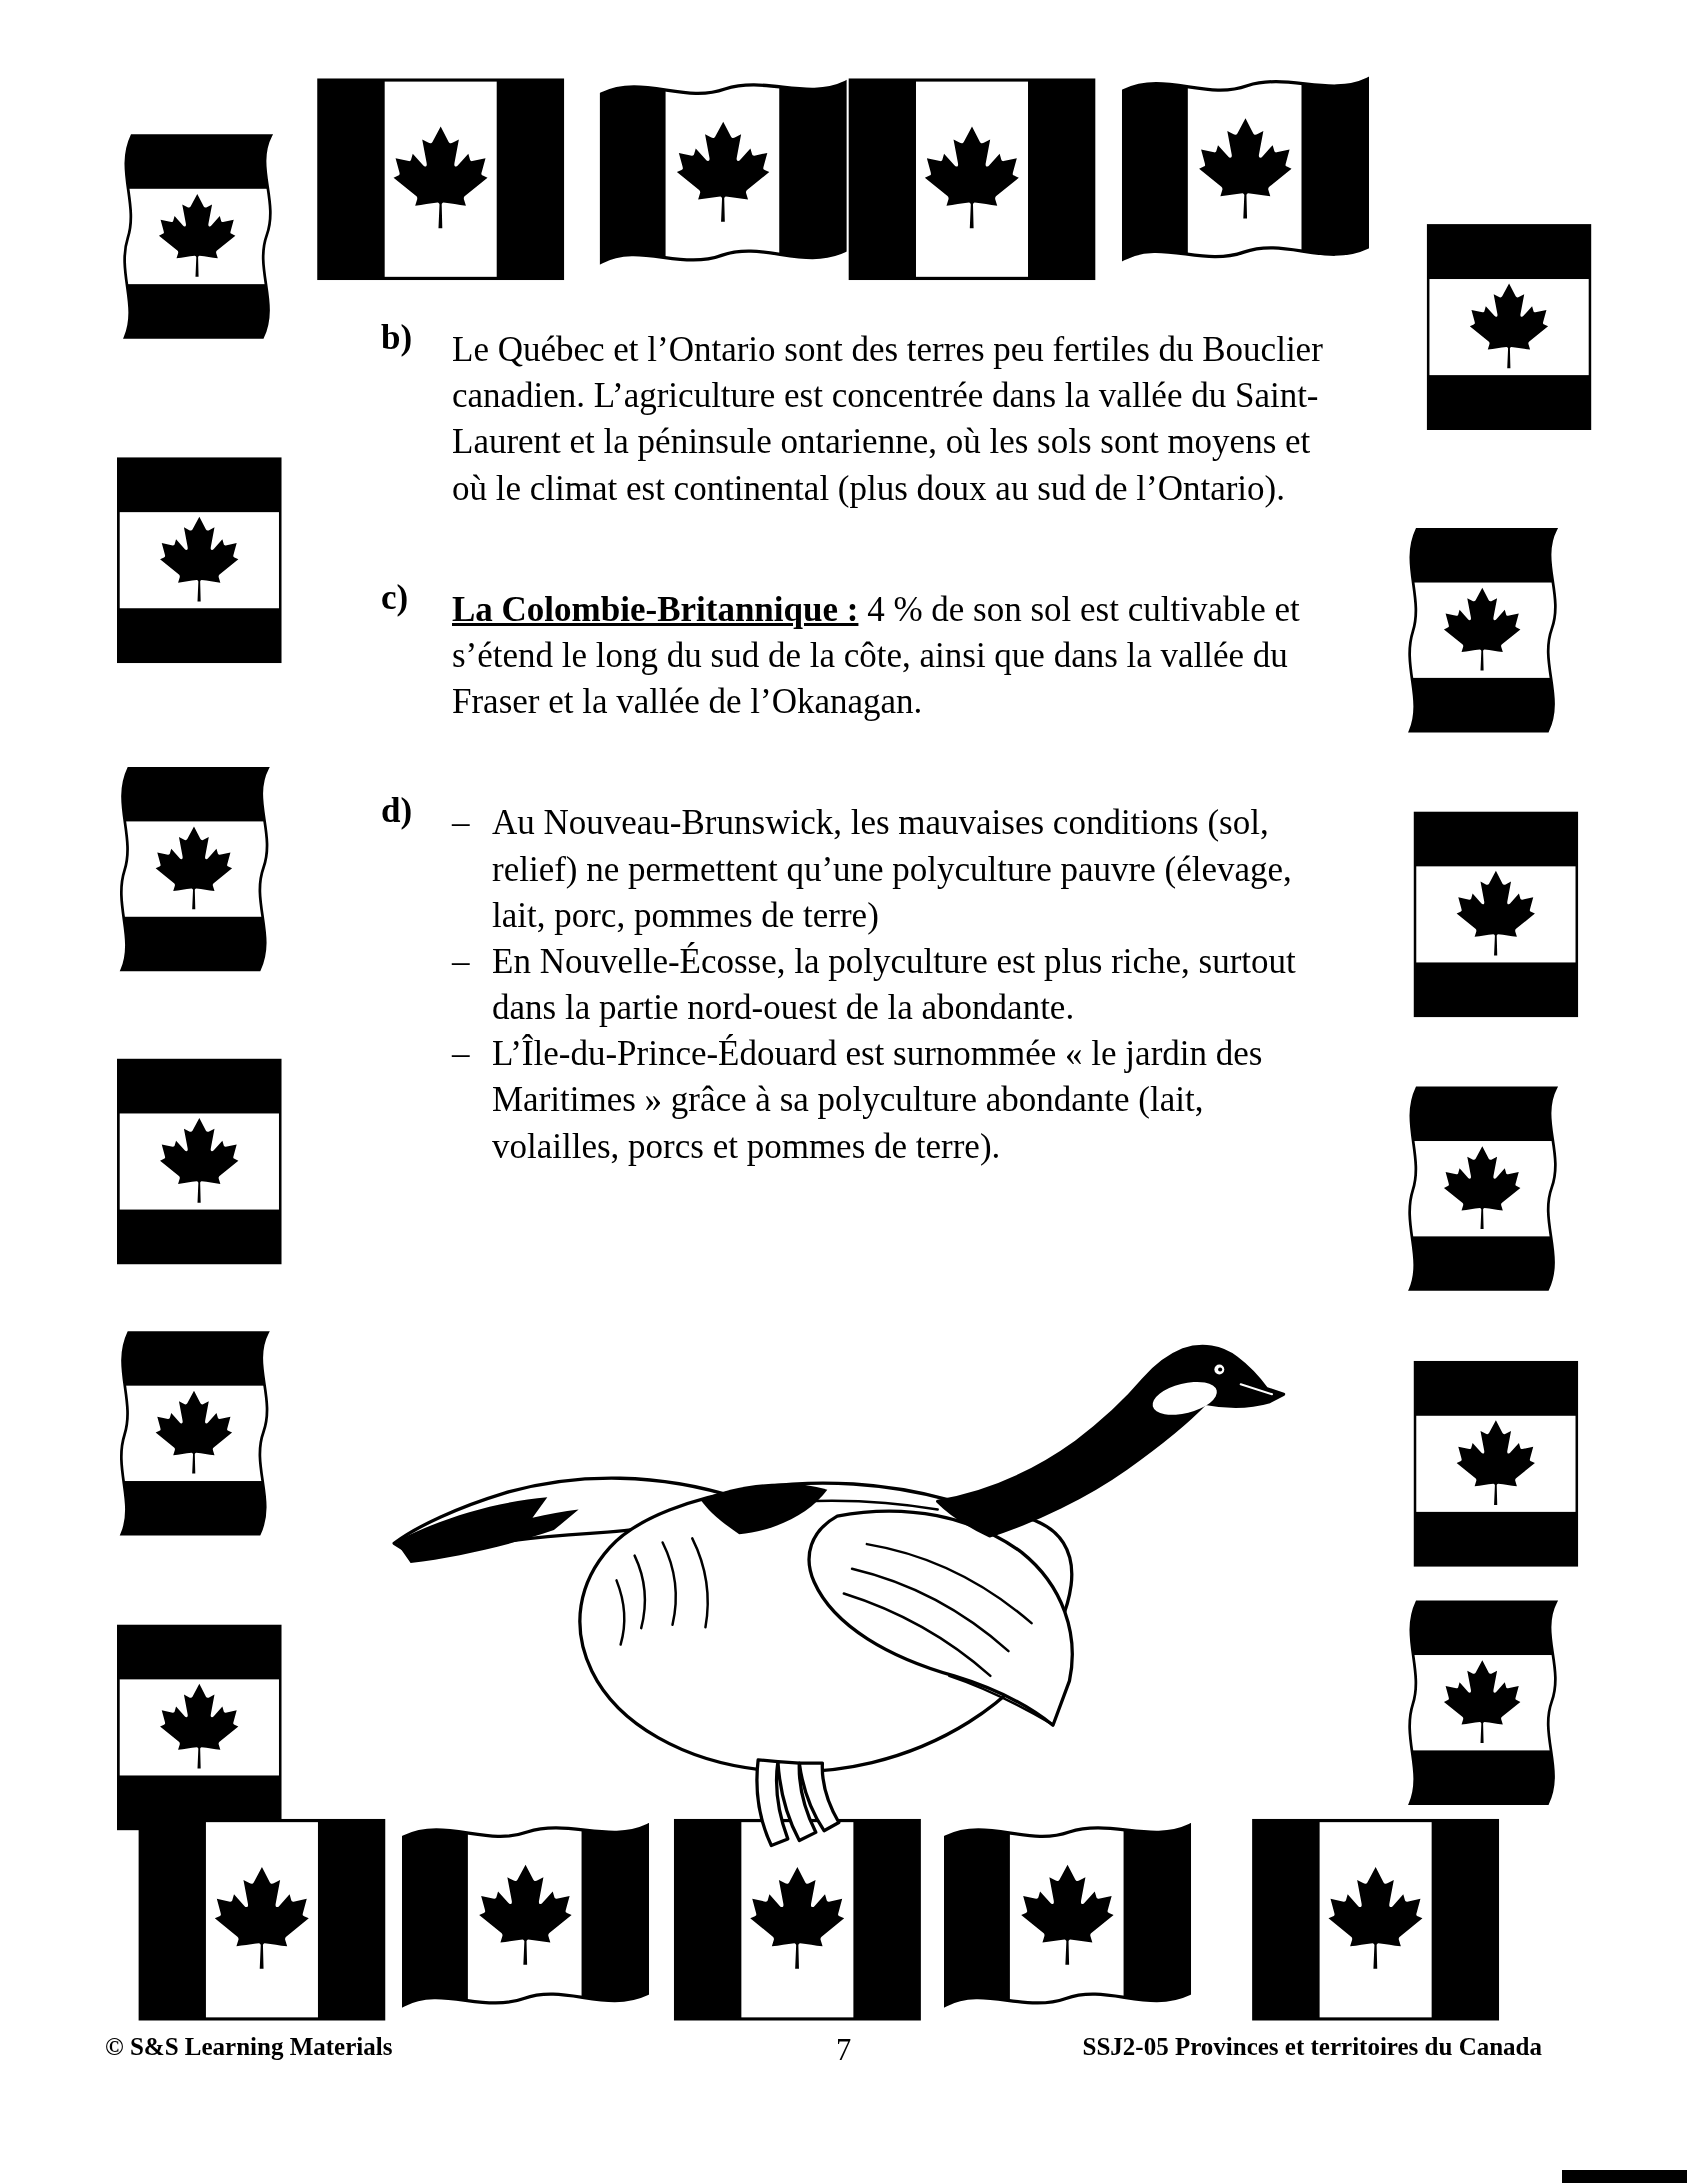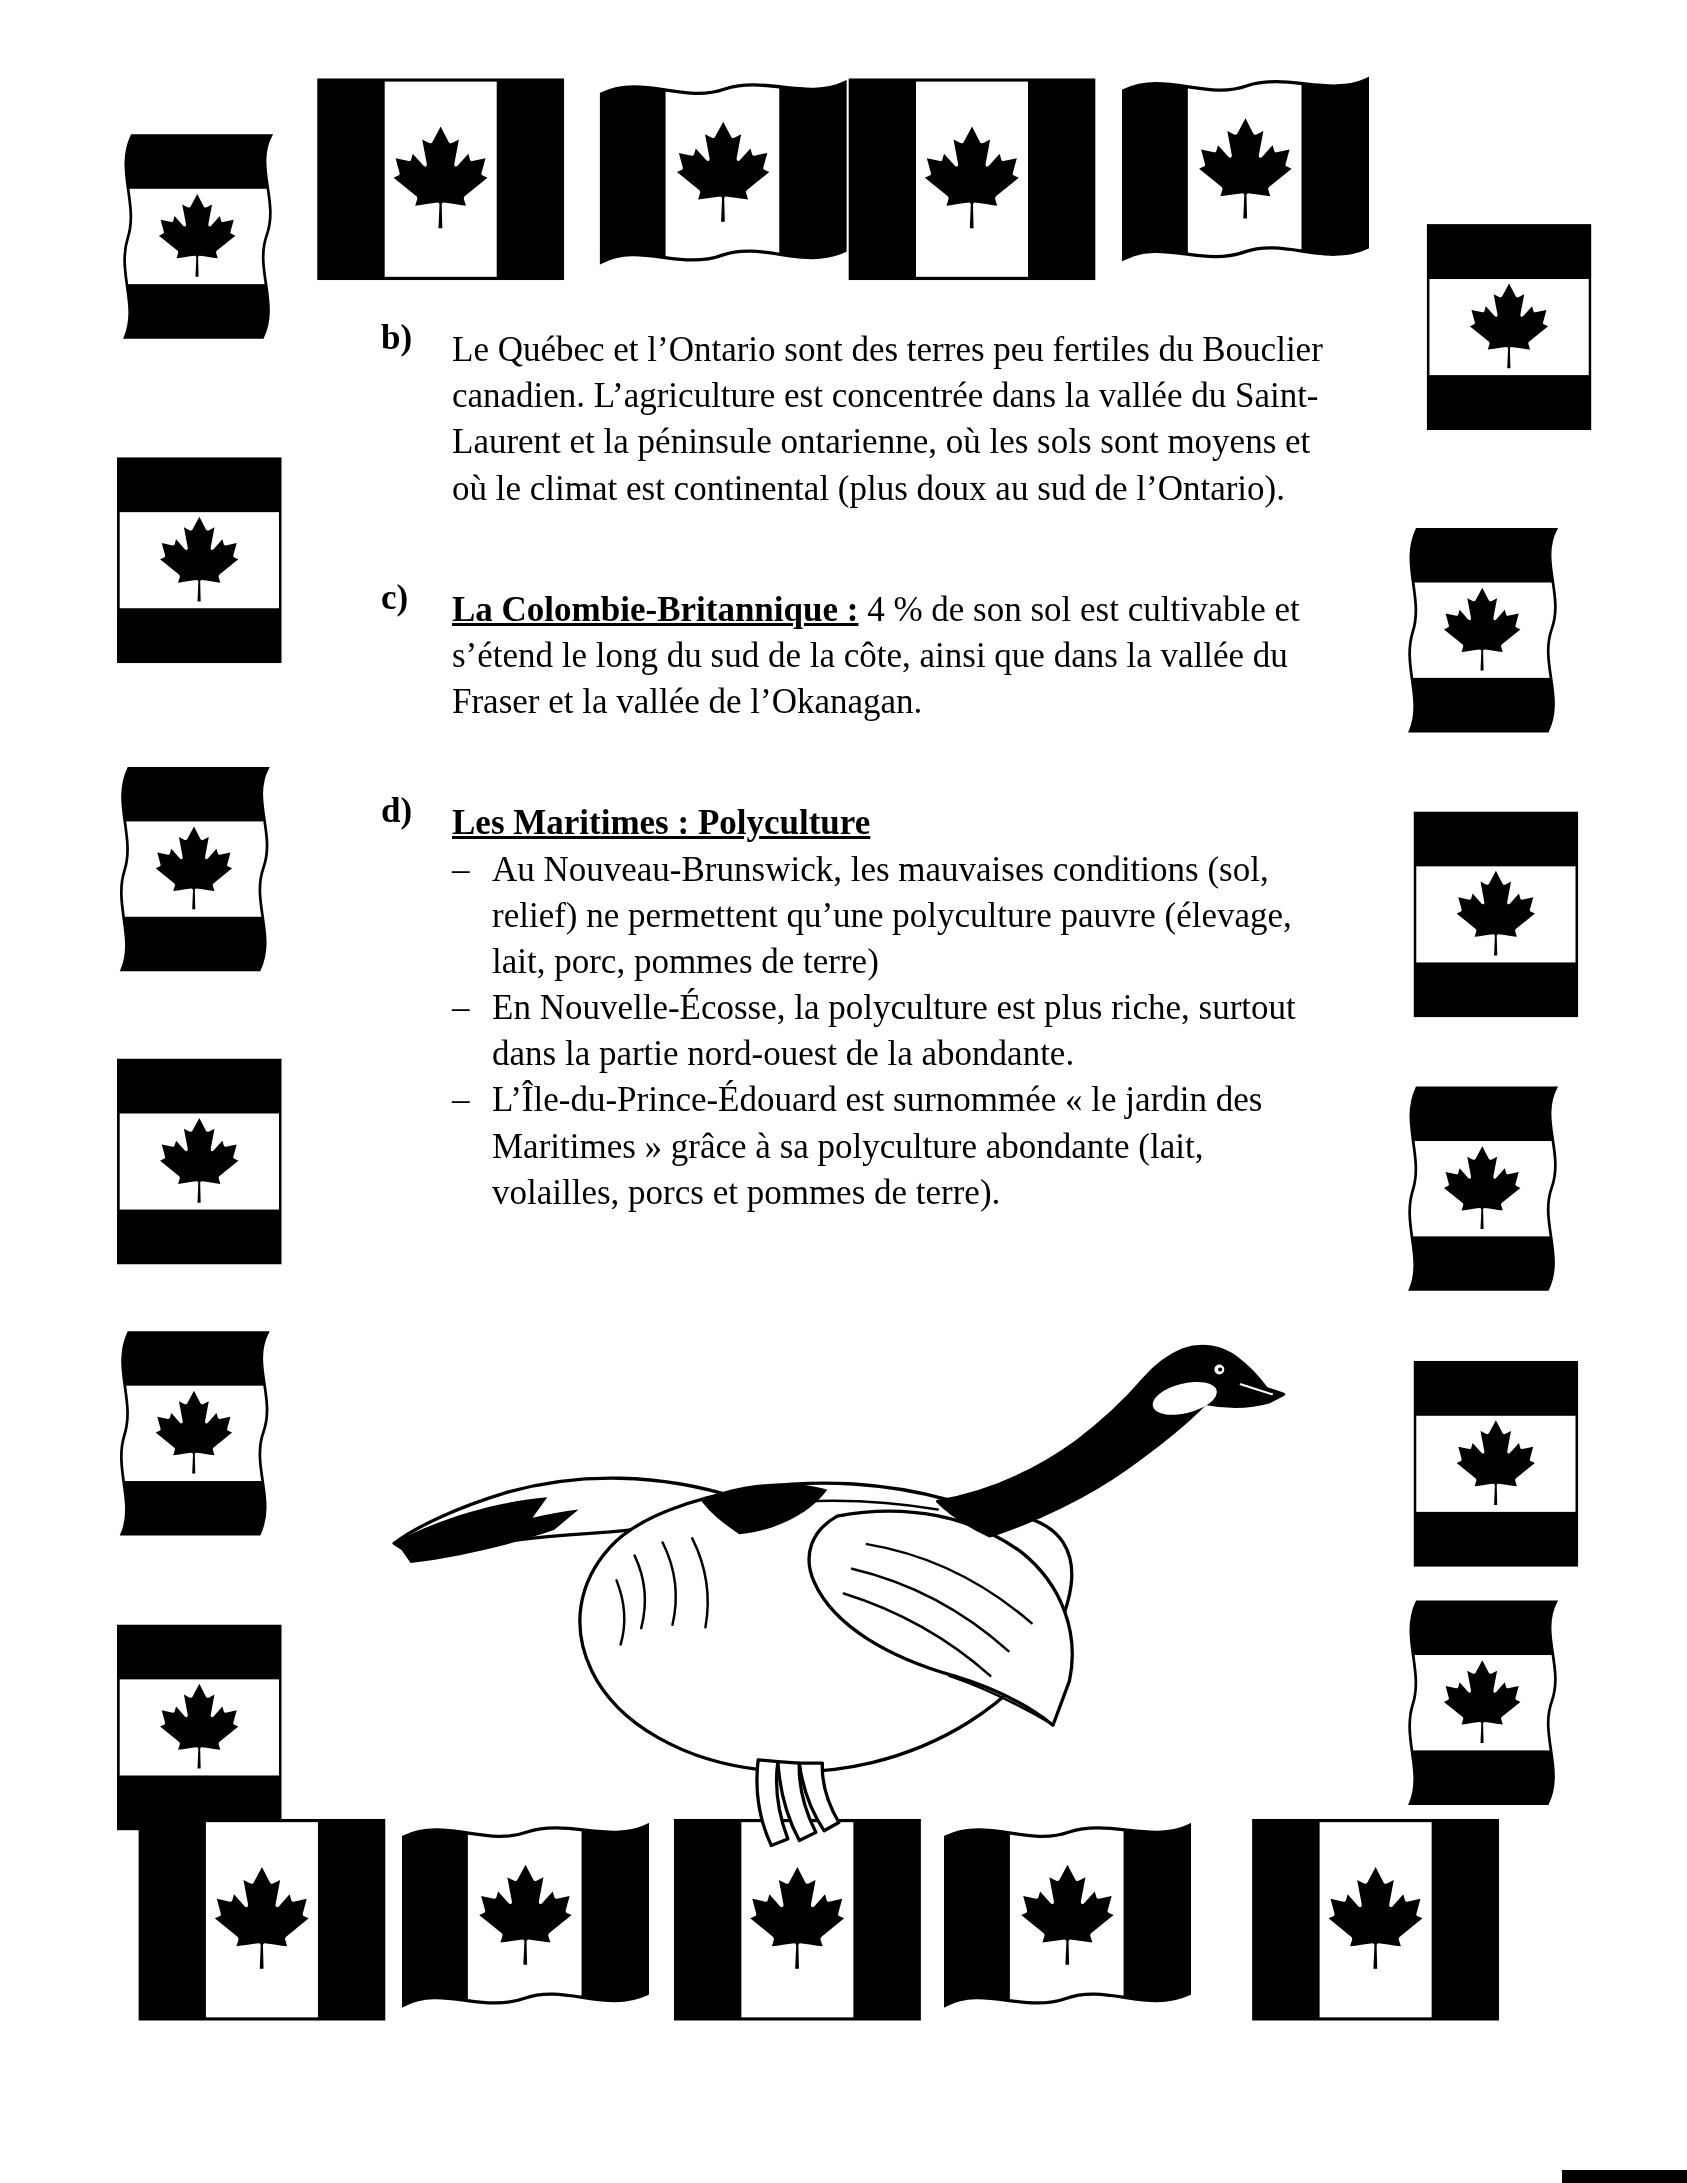--- a/index.html
+++ b/index.html
@@ -120,21 +120,20 @@
       <span class="label">c)</span>
       <p class="body-text">
         <span class="bold">La Colombie-Britannique :</span>
         <span>4 % de son sol est cultivable et s’étend le long du sud de la côte, ainsi que dans la vallée du Fraser et la vallée de l’Okanagan.</span>
       </p>
     </section>
 
     <section class="doc-item">
       <span class="label">d)</span>
       <div class="body-text">
-        <div class="bold">Les Maritimes : Polyculture</div>
         <ul class="bullets">
           <li class="bullet">
             <span class="dash">–</span>
             <span class="bullet-text">Au Nouveau-Brunswick, les mauvaises conditions (sol, relief) ne permettent qu’une polyculture pauvre (élevage, lait, porc, pommes de terre)</span>
           </li>
           <li class="bullet">
             <span class="dash">–</span>
             <span class="bullet-text">En Nouvelle-Écosse, la polyculture est plus riche, surtout dans la partie nord-ouest de la abondante.</span>
           </li>
           <li class="bullet">
@@ -179,16 +178,21 @@
       </g>
 
       <path fill="#000" d="M688,242 C748,232 806,206 856,170 C888,146 916,120 938,94 C950,80 966,66 986,58 C1009,50 1033,54 1051,68 C1067,80 1079,94 1087,105 L1108,112 L1091,121 C1067,128 1039,128 1013,123 C991,146 959,172 917,202 C869,236 807,266 751,284 C726,272 704,258 688,242 Z"></path>
       <ellipse cx="988" cy="117" rx="40" ry="18" transform="rotate(-14 988 117)" fill="#fff" stroke="none"></ellipse>
       <circle cx="1030" cy="82" r="6" fill="#fff" stroke="none"></circle>
       <circle cx="1031" cy="82" r="2.5" fill="#000" stroke="none"></circle>
       <path d="M1056,100 L1094,112" stroke="#fff" stroke-width="2.5"></path>
     </g>
   </svg>
 
+  <footer class="footer">
+    <span class="copyright">© S&amp;S Learning Materials</span>
+    <span class="pagenum">7</span>
+    <span class="code">SSJ2-05 Provinces et territoires du Canada</span>
+  </footer>
 
   <div class="scan-artifact"></div>
 </div>
 
 
 </body></html>

